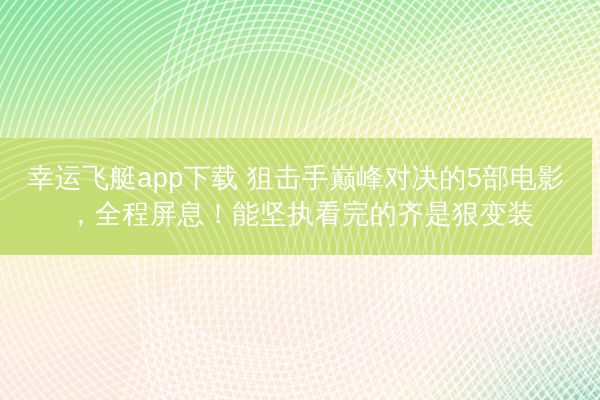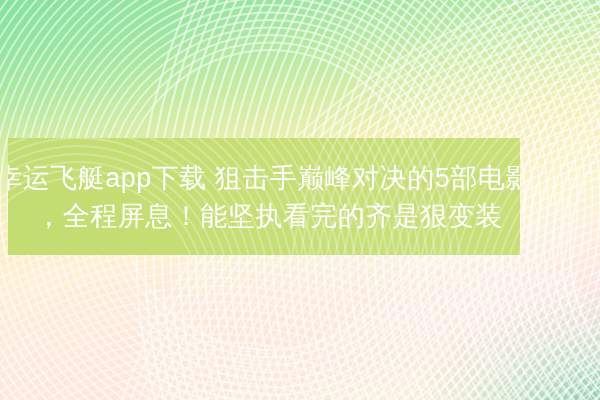--- a/index.html
+++ b/index.html
@@ -76,23 +76,23 @@
   .arc-br  { top: 120px;  left: 140px; }
   .arc-bl  { top: 230px;  left: -380px; }
 
   .arc-tl circle, .arc-tr circle, .arc-br circle, .arc-bl circle {
     fill: none;
   }
 
   
   .band {
     position: absolute;
-    left: 8px;
+    left: 0;
     top: 138px;
-    width: 512px;
+    width: 592px;
     height: 117px;
     background: linear-gradient(100deg, #c3dd73 0%, #c6de74 45%, #c9e07a 100%);
     overflow: hidden;
   }
   .band-arcs { position: absolute; inset: 0; }
   .band-arcs svg { position: absolute; overflow: visible; }
   .band-arc-l { top: -190px; left: -330px; }
   .band-arc-r { top: -170px; left: 300px; }
   .band-arcs circle { fill: none; stroke: rgba(255,255,255,0.26); }
 
@@ -107,21 +107,21 @@
     z-index: 3;
   }
   .band-line {
     color: #ffffff;
     font-size: 27px;
     line-height: 36px;
     letter-spacing: 0.5px;
     white-space: nowrap;
     font-weight: 400;
   }
-  .band-line-2 { padding-left: 10px; }
+  .band-line-2 { padding-left: 10px; font-family: Liberation Mono, monospace; }
 </style>
 </head>
 <body>
 
 <div id="banner-image">
 
   <div class="bg-base"></div>
   <div class="bg-greenwash"></div>
   <div class="bg-cream"></div>
   <div class="bg-teal"></div>

